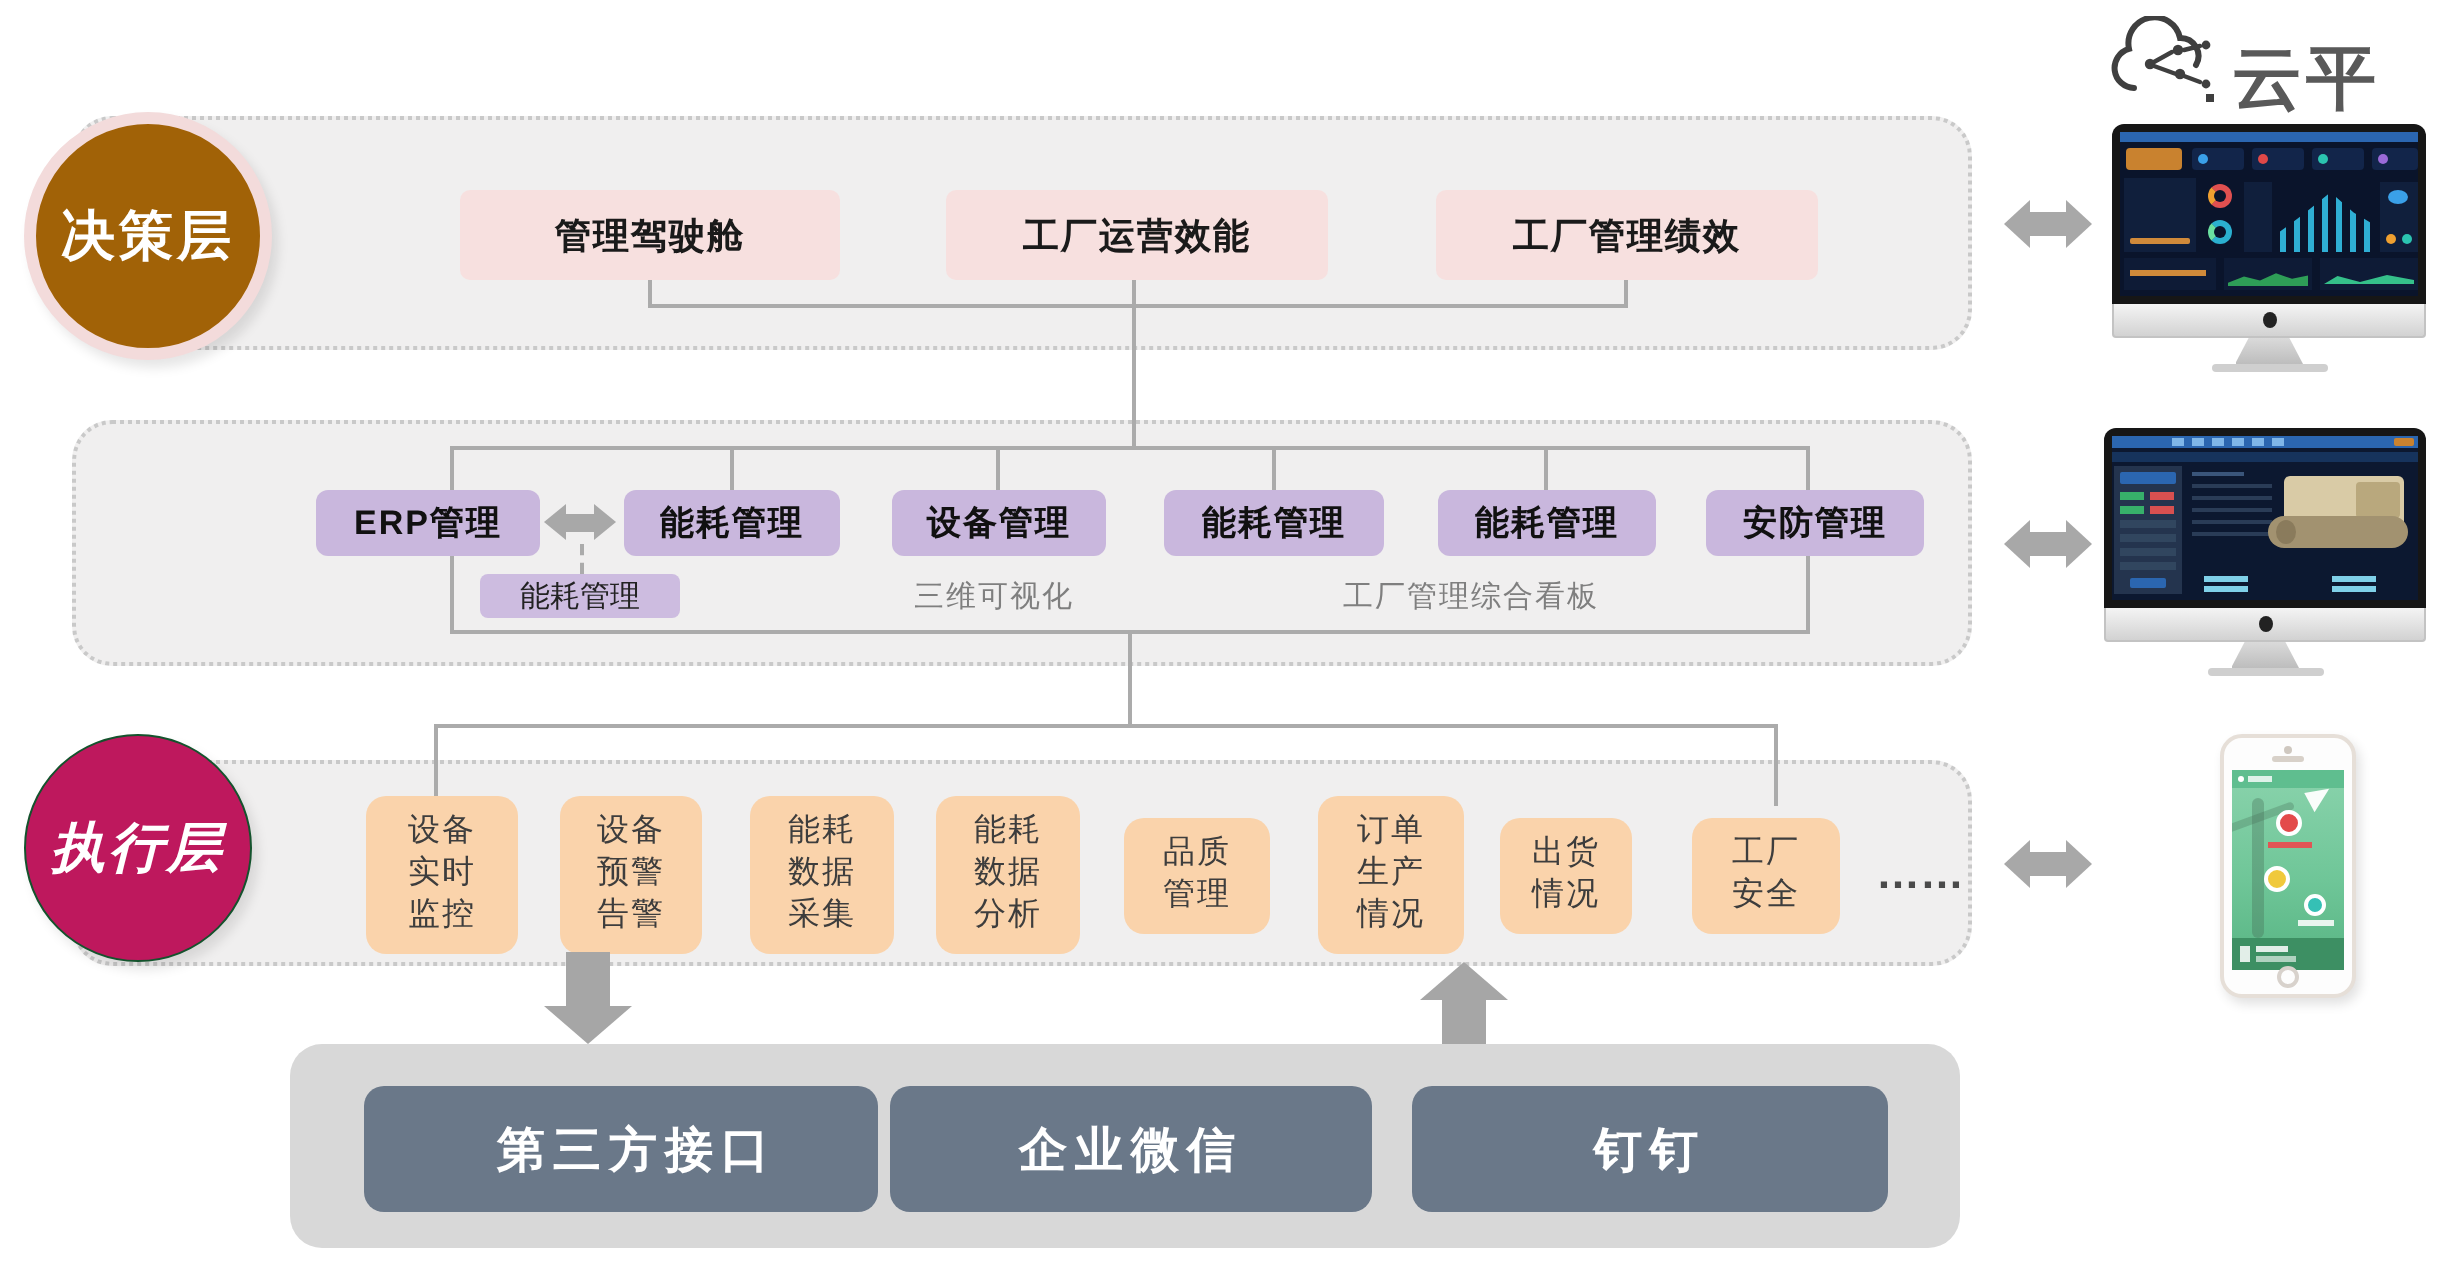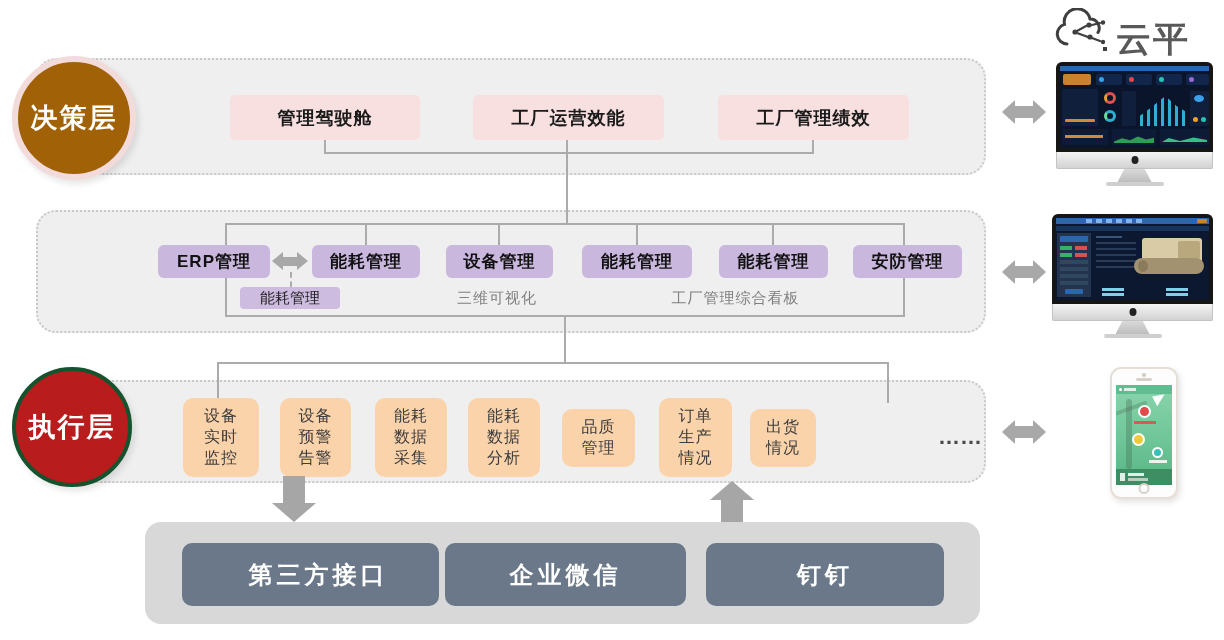--- a/index.html
+++ b/index.html
@@ -7,21 +7,21 @@
        font-family:"Liberation Sans","DejaVu Sans",sans-serif;}
   .abs{position:absolute;}
   
   .band{position:absolute;background:#F0EFEF;border:2px dotted #C9C9C9;border-radius:20px;box-sizing:border-box;}
   
   .circle{position:absolute;width:112px;height:112px;border-radius:50%;display:flex;align-items:center;justify-content:center;
           color:#fff;font-weight:bold;font-size:27px;letter-spacing:2px;box-sizing:content-box;
           box-shadow:3px 4px 6px rgba(0,0,0,0.10);}
   .c-dec{background:#a16207;border:6px solid #F3DBDB;}
   .c-cmd{background:#9782BE;border:6px solid #DCD4E8;}
-  .c-exe{background:#b91c1c;border:4px solid #14532d;}
+  .c-exe{background:#be185d;border:1px solid #14532d;font-style:italic;}
   
   .r1box{position:absolute;top:95px;height:45px;background:#F7E0DF;border-radius:5px;display:flex;align-items:center;justify-content:center;
          font-size:18px;font-weight:bold;color:#1a1a1a;letter-spacing:1px;}
   .r2box{position:absolute;top:245px;height:33px;background:#C9B7DD;border-radius:6px;display:flex;align-items:center;justify-content:center;
          font-size:17px;font-weight:bold;color:#111;letter-spacing:1px;}
   .r3box{position:absolute;background:#FAD3AB;border-radius:10px;display:flex;align-items:center;justify-content:center;text-align:center;
          font-size:16px;color:#3d3d3d;line-height:1.3;white-space:pre-line;letter-spacing:1px;}
   .chip{position:absolute;background:#CDBCE0;border-radius:4px;display:flex;align-items:center;justify-content:center;
         font-size:15px;color:#222;}
   .note{position:absolute;color:#7F7F7F;font-size:15px;text-align:center;letter-spacing:1px;}
@@ -126,20 +126,22 @@
   <div class="r3box" style="left:468px;top:398px;width:72px;height:79px;">能耗
 数据
 分析</div>
   <div class="r3box" style="left:562px;top:409px;width:73px;height:58px;">品质
 管理</div>
   <div class="r3box" style="left:659px;top:398px;width:73px;height:79px;">订单
 生产
 情况</div>
   <div class="r3box" style="left:750px;top:409px;width:66px;height:58px;">出货
 情况</div>
+  <div class="r3box" style="left:846px;top:409px;width:74px;height:58px;">工厂
+安全</div>
   <div class="ellip" style="left:938px;top:424px;">……</div>
 
   <div class="fshaft" style="left:283px;top:476px;width:22px;height:28px;"></div>
   <div class="fhead-d" style="left:272px;top:503px;"></div>
   <div class="fhead-u" style="left:710px;top:481px;"></div>
   <div class="fshaft" style="left:721px;top:499px;width:22px;height:24px;"></div>
 
   <div class="bigbar"></div>
   <div class="bigbtn" style="left:182px;width:241px;padding-left:16px;">第三方接口</div>
   <div class="bigbtn" style="left:445px;width:241px;">企业微信</div>

